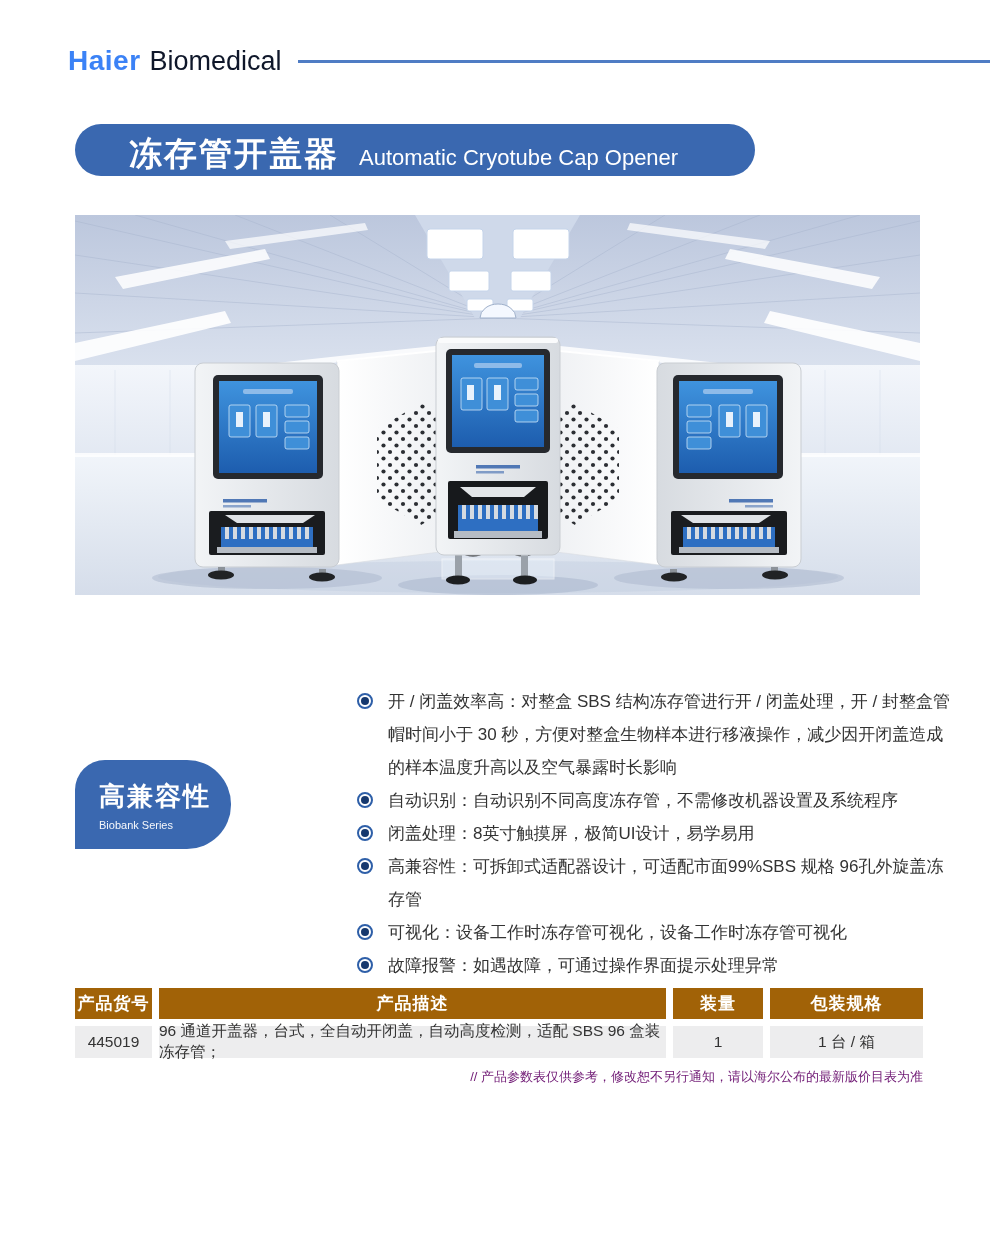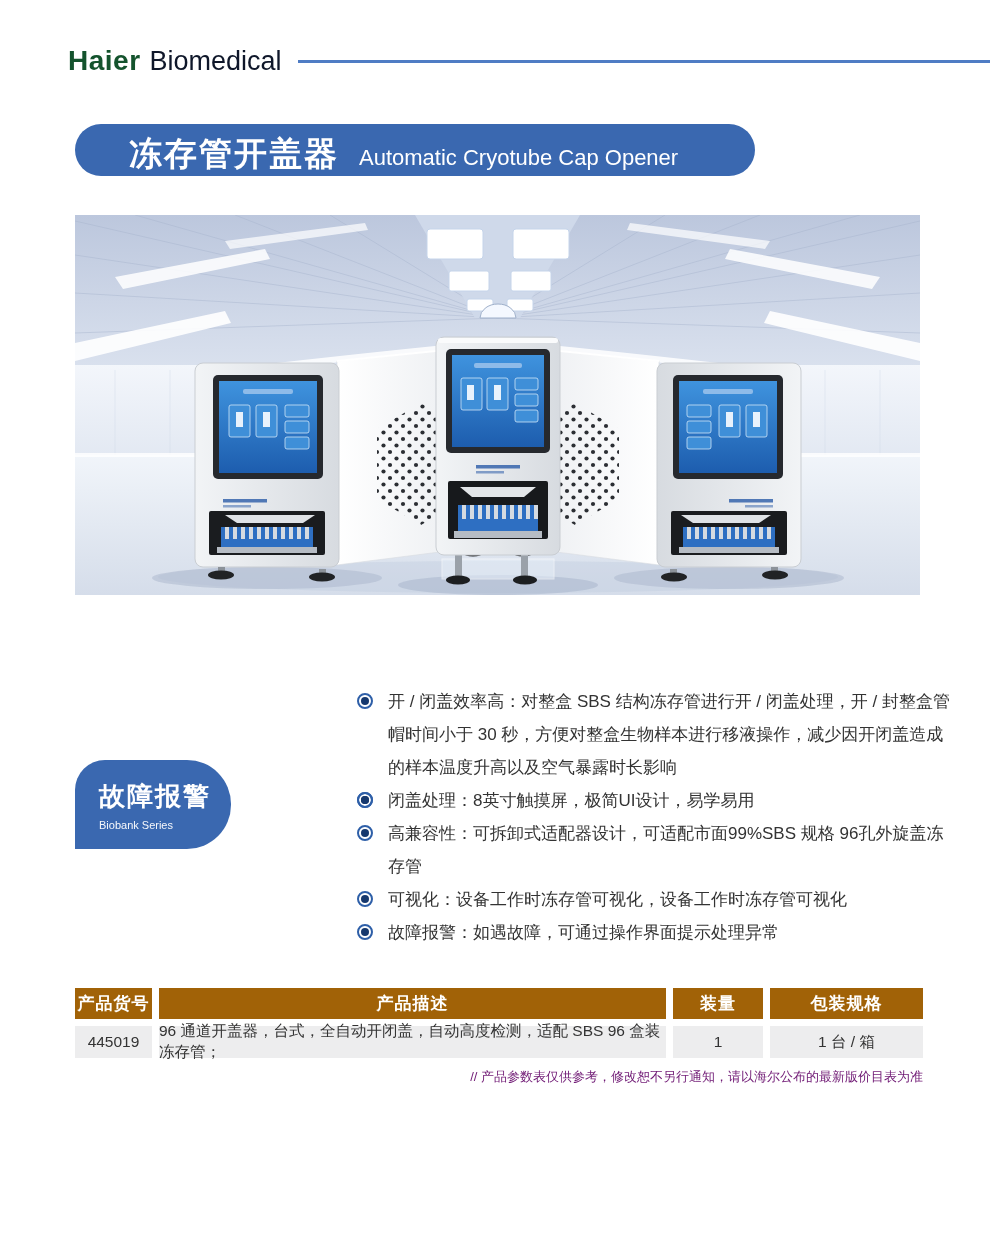--- a/index.html
+++ b/index.html
@@ -2,21 +2,21 @@
 <html><head>
 <meta charset="utf-8">
 <style>
   html,body{margin:0;padding:0;background:#fff;}
   .page{
     position:relative;width:990px;height:1260px;background:#ffffff;overflow:hidden;
     font-family:"Liberation Sans","DejaVu Sans",sans-serif;color:#333;
   }
   
   .logo-row{position:absolute;left:68px;top:44px;right:0;height:34px;display:flex;align-items:center;}
-  .logo-haier{font-size:28px;font-weight:800;color:#14532d;letter-spacing:.5px;}
+  .logo-haier{font-size:28px;font-weight:800;color:#3b82f6;letter-spacing:.5px;}
   .logo-bio{font-size:27px;font-weight:400;color:#0f172a;margin-left:9px;}
   .logo-rule{flex:1;height:3px;background:#4f7cc4;margin-left:16px;}
   
   .banner{
     position:absolute;left:75px;top:124px;width:680px;height:52px;background:#3a68b0;
     border-radius:29px;display:flex;align-items:baseline;box-sizing:border-box;
     padding:10px 0 0 54px;gap:20px;
   }
   .banner-zh{font-size:33px;font-weight:bold;color:#fff;letter-spacing:2px;line-height:40px;}
   .banner-en{font-size:22px;color:#fff;line-height:32px;}
@@ -232,31 +232,32 @@
             <rect x="443" y="290" width="4" height="14"></rect>
           <rect x="451" y="290" width="4" height="14"></rect>
             <rect x="459" y="290" width="4" height="14"></rect>
         </g>
         <rect x="379" y="316" width="88" height="7" fill="#b6bcc4"></rect>
       </g>
     </svg>
   </div>
 
   <div class="features-label">
-    <div class="features-label-zh">故障报警</div>
+    <div class="features-label-zh">高兼容性</div>
     <div class="features-label-en">Biobank Series</div>
   </div>
 
   <ul class="features-list">
     <li>
       <span class="dot"></span>
       <span>开 / 闭盖效率高：对整盒 SBS 结构冻存管进行开 / 闭盖处理，开 / 封整盒管帽时间小于 30 秒，方便对整盒生物样本进行移液操作，减少因开闭盖造成的样本温度升高以及空气暴露时长影响</span>
     </li>
     <li>
       <span class="dot"></span>
+      <span>自动识别：自动识别不同高度冻存管，不需修改机器设置及系统程序</span>
     </li>
     <li>
       <span class="dot"></span>
       <span>闭盖处理：8英寸触摸屏，极简UI设计，易学易用</span>
     </li>
     <li>
       <span class="dot"></span>
       <span>高兼容性：可拆卸式适配器设计，可适配市面99%SBS 规格 96孔外旋盖冻存管</span>
     </li>
     <li>

